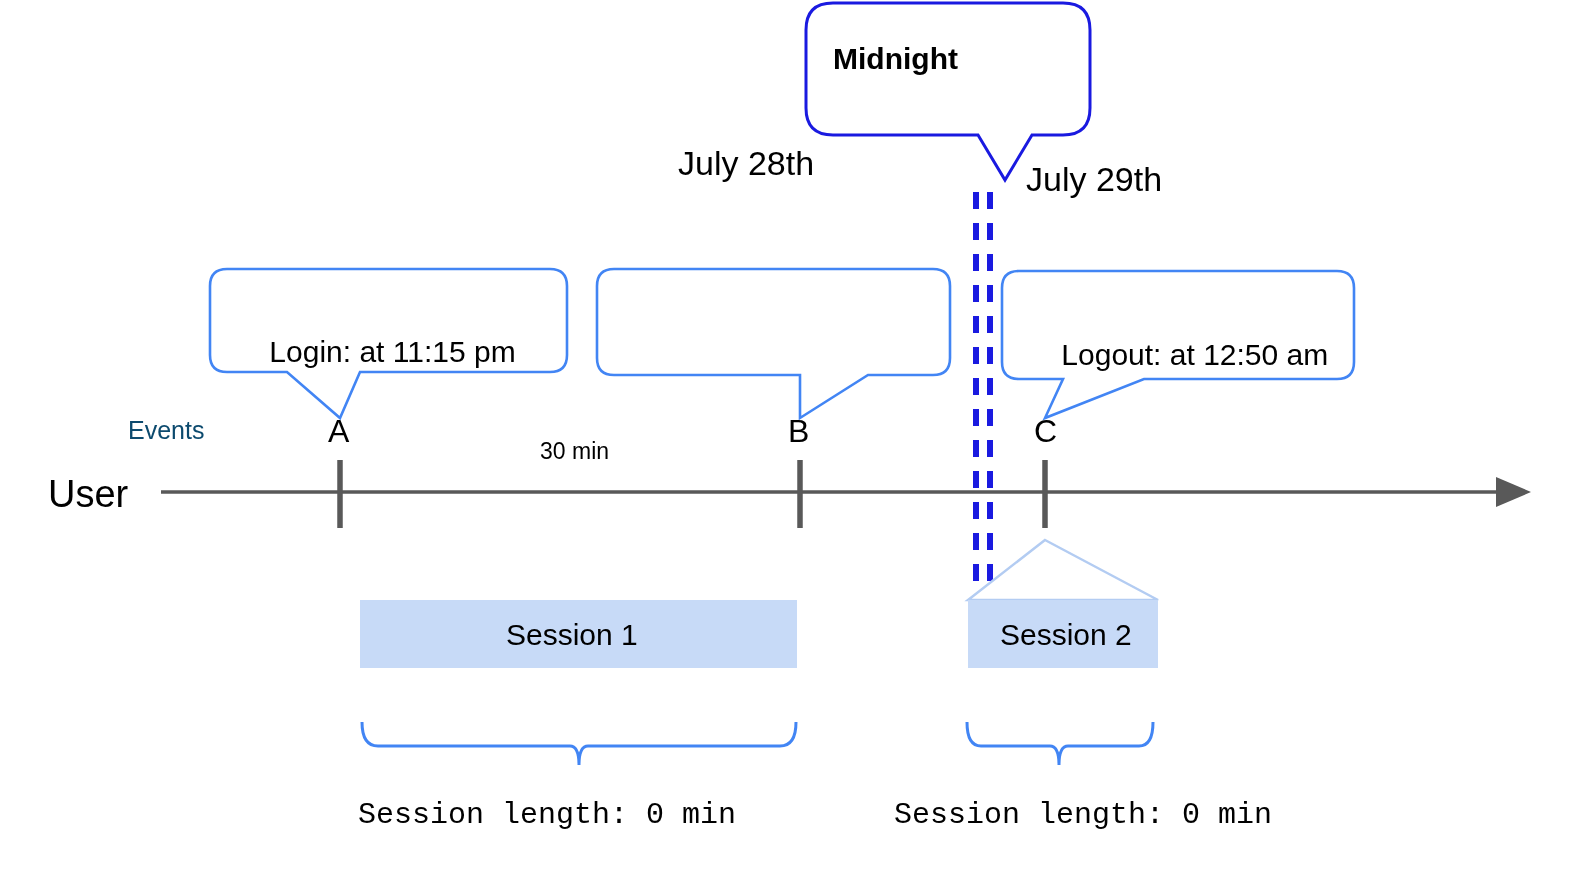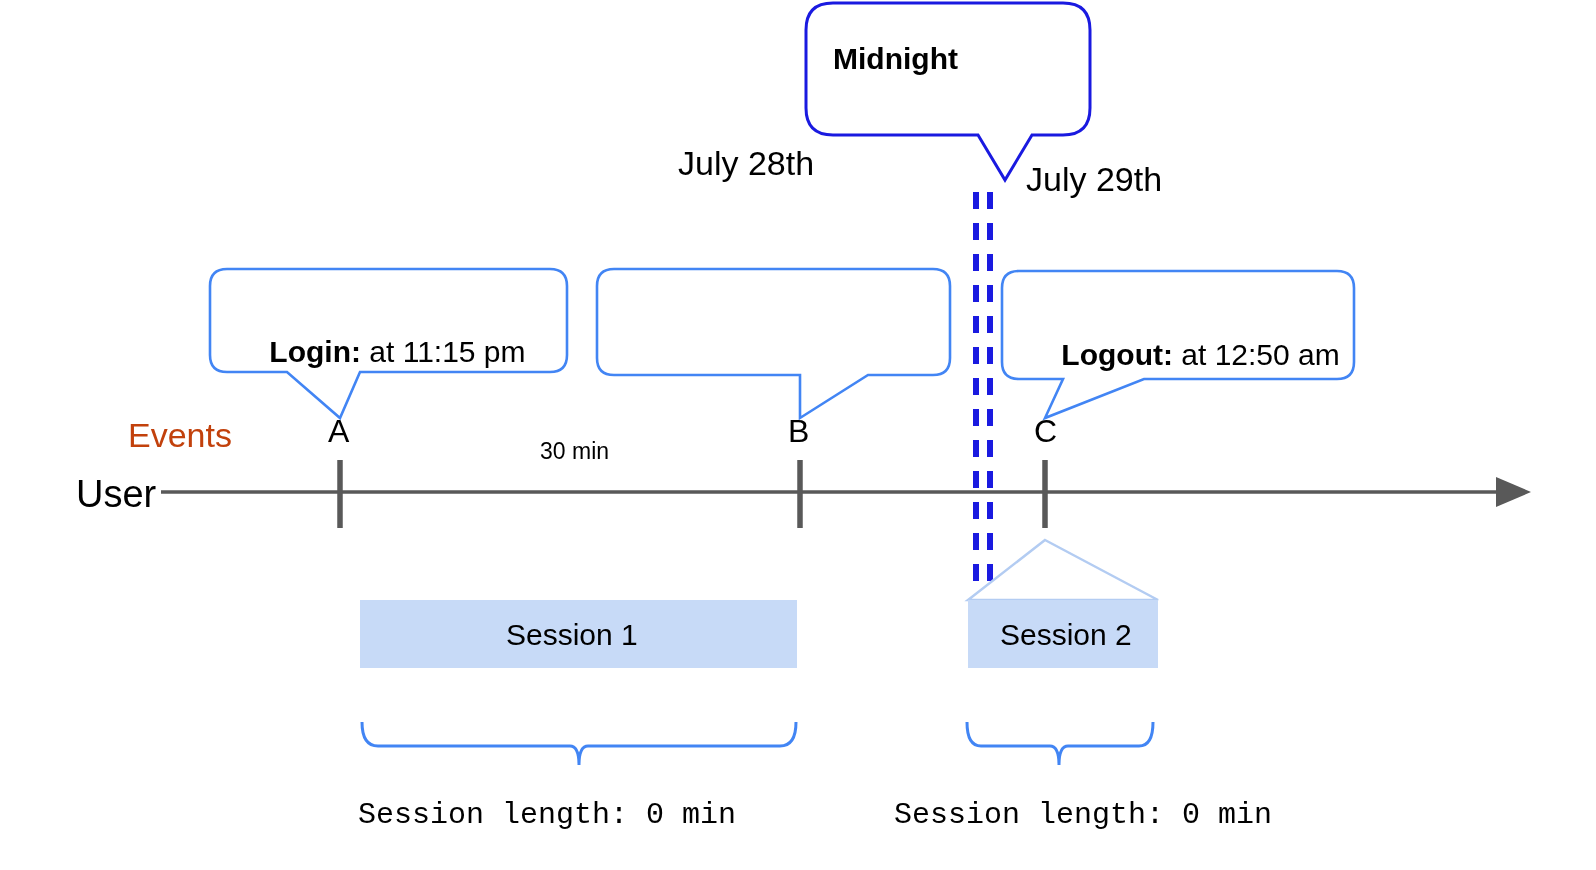--- a/index.html
+++ b/index.html
@@ -30,41 +30,41 @@
     position: absolute;
     white-space: pre;
     line-height: 1;
   }
   
   .callout-text {
     font-size: 30px;
     color: #000;
   }
   .callout-text .lead {
-    font-weight: bold;
+    font-weight: normal;
     text-align: right;
   }
   .callout-midnight {
     font-size: 30px;
     font-weight: bold;
     color: #000;
   }
   
   .date-label {
     font-size: 34px;
     color: #000;
   }
   
   .lane-label-user {
     font-size: 38px;
     color: #000;
   }
   .lane-label-events {
-    font-size: 34px;
-    color: #c2410c;
+    font-size: 25px;
+    color: #0c4a6e;
   }
   .event-letter {
     font-size: 32px;
     color: #000;
   }
   .duration-label {
     font-size: 23px;
     color: #000;
   }
   
@@ -204,21 +204,21 @@
     <span class="lead">Login:</span><span> at 11:15 pm</span>
   </div>
 
 
   <div class="txt callout-text" style="left:1028px; top:310px;">
     <span class="lead">Logout:</span><span> at 12:50 am</span>
   </div>
 
   <div class="txt lane-label-events" style="left:128px; top:418px;">Events</div>
 
-  <div class="txt lane-label-user" style="left:48px; top:475px;margin-left:28px;">User</div>
+  <div class="txt lane-label-user" style="left:48px; top:475px;">User</div>
 
   <div class="txt event-letter" style="left:328px; top:415px;">A</div>
 
   <div class="txt event-letter" style="left:788px; top:415px;">B</div>
 
   <div class="txt event-letter" style="left:1034px; top:415px;">C</div>
 
   <div class="txt duration-label" style="left:540px; top:440px;">30 min</div>
 
   <div class="txt session-label" style="left:506px; top:620px;">Session 1</div>

